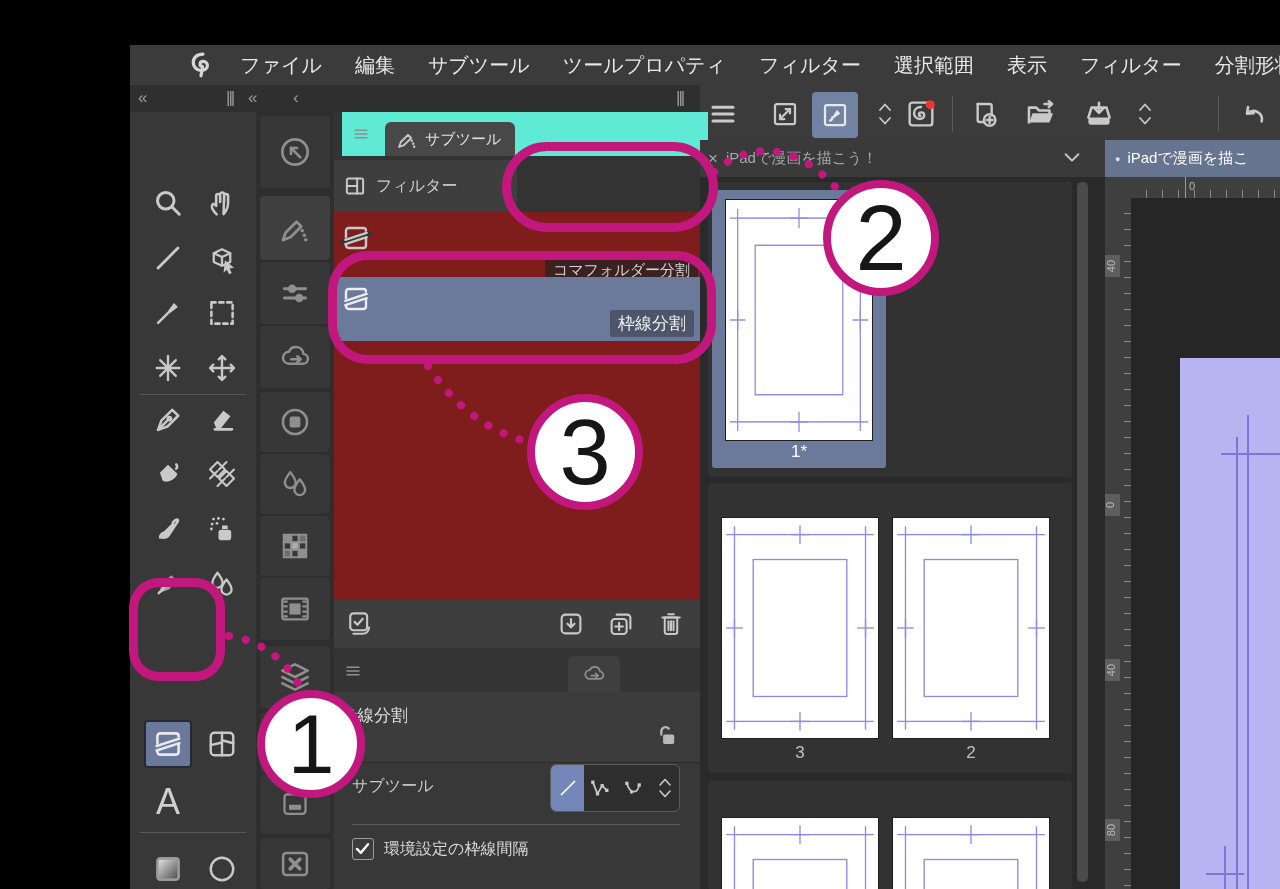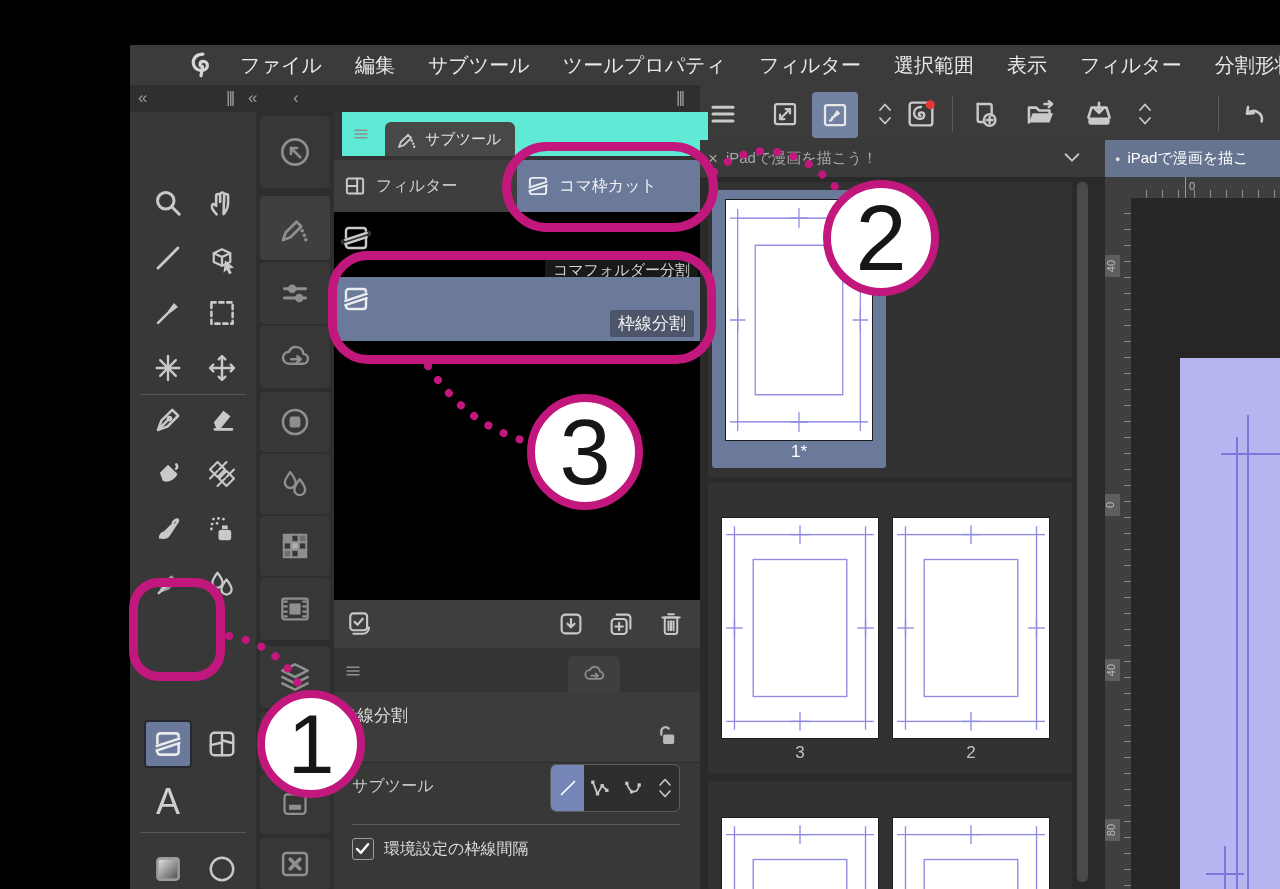--- a/index.html
+++ b/index.html
@@ -468,31 +468,22 @@
     </div>
 
     <div class="gtab" style="left:0;width:183px;background:#3e3e3e;color:#cfcfcf;">
       <svg width="26" height="26" viewBox="0 0 24 24" class="ic" style="margin:0 8px 0 8px;">
           <rect x="4.5" y="5" width="15" height="14" rx="1.5"></rect>
           <line x1="14" y1="5" x2="14" y2="19"></line>
           <line x1="4.5" y1="12" x2="14" y2="12"></line>
         </svg>
       <span>フィルター</span>
     </div>
-    <div class="gtab" style="left:183px;width:183px;background:#6b7a9b;color:#f2f2f2;">
-      <svg width="26" height="26" viewBox="0 0 24 24" class="ic" style="margin:0 8px 0 8px;stroke:#eceef2;">
-          <rect x="4.5" y="4.5" width="15" height="15" rx="2"></rect>
-          <line x1="2.5" y1="14.9" x2="21.5" y2="8.7" stroke="#6b7a9b" stroke-width="4"></line>
-          <line x1="4" y1="13.4" x2="20" y2="8.2"></line>
-          <line x1="4" y1="16.6" x2="20" y2="11.4"></line>
-        </svg>
-      <span>コマ枠カット</span>
-    </div>
-
-    <div class="abs" style="left:0;top:100px;width:366px;height:388px;background:#000000;">
+
+    <div class="abs" style="left:0;top:100px;width:366px;height:388px;background:#7f1d1d;">
 
       <div class="abs" style="left:0;top:4px;width:366px;height:58px;">
         <svg width="32" height="32" viewBox="0 0 24 24" class="ic" style="position:absolute;left:6px;top:6px;">
             <rect x="4.5" y="4.5" width="15" height="15" rx="2"></rect>
             <line x1="2.5" y1="14.9" x2="21.5" y2="8.7" stroke="#333" stroke-width="4"></line>
             <line x1="4" y1="13.4" x2="20" y2="8.2"></line>
             <line x1="4" y1="16.6" x2="20" y2="11.4"></line>
           </svg>
         <span class="cell-label" style="right:2px;bottom:-8px;">コマフォルダー分割</span>
       </div>

